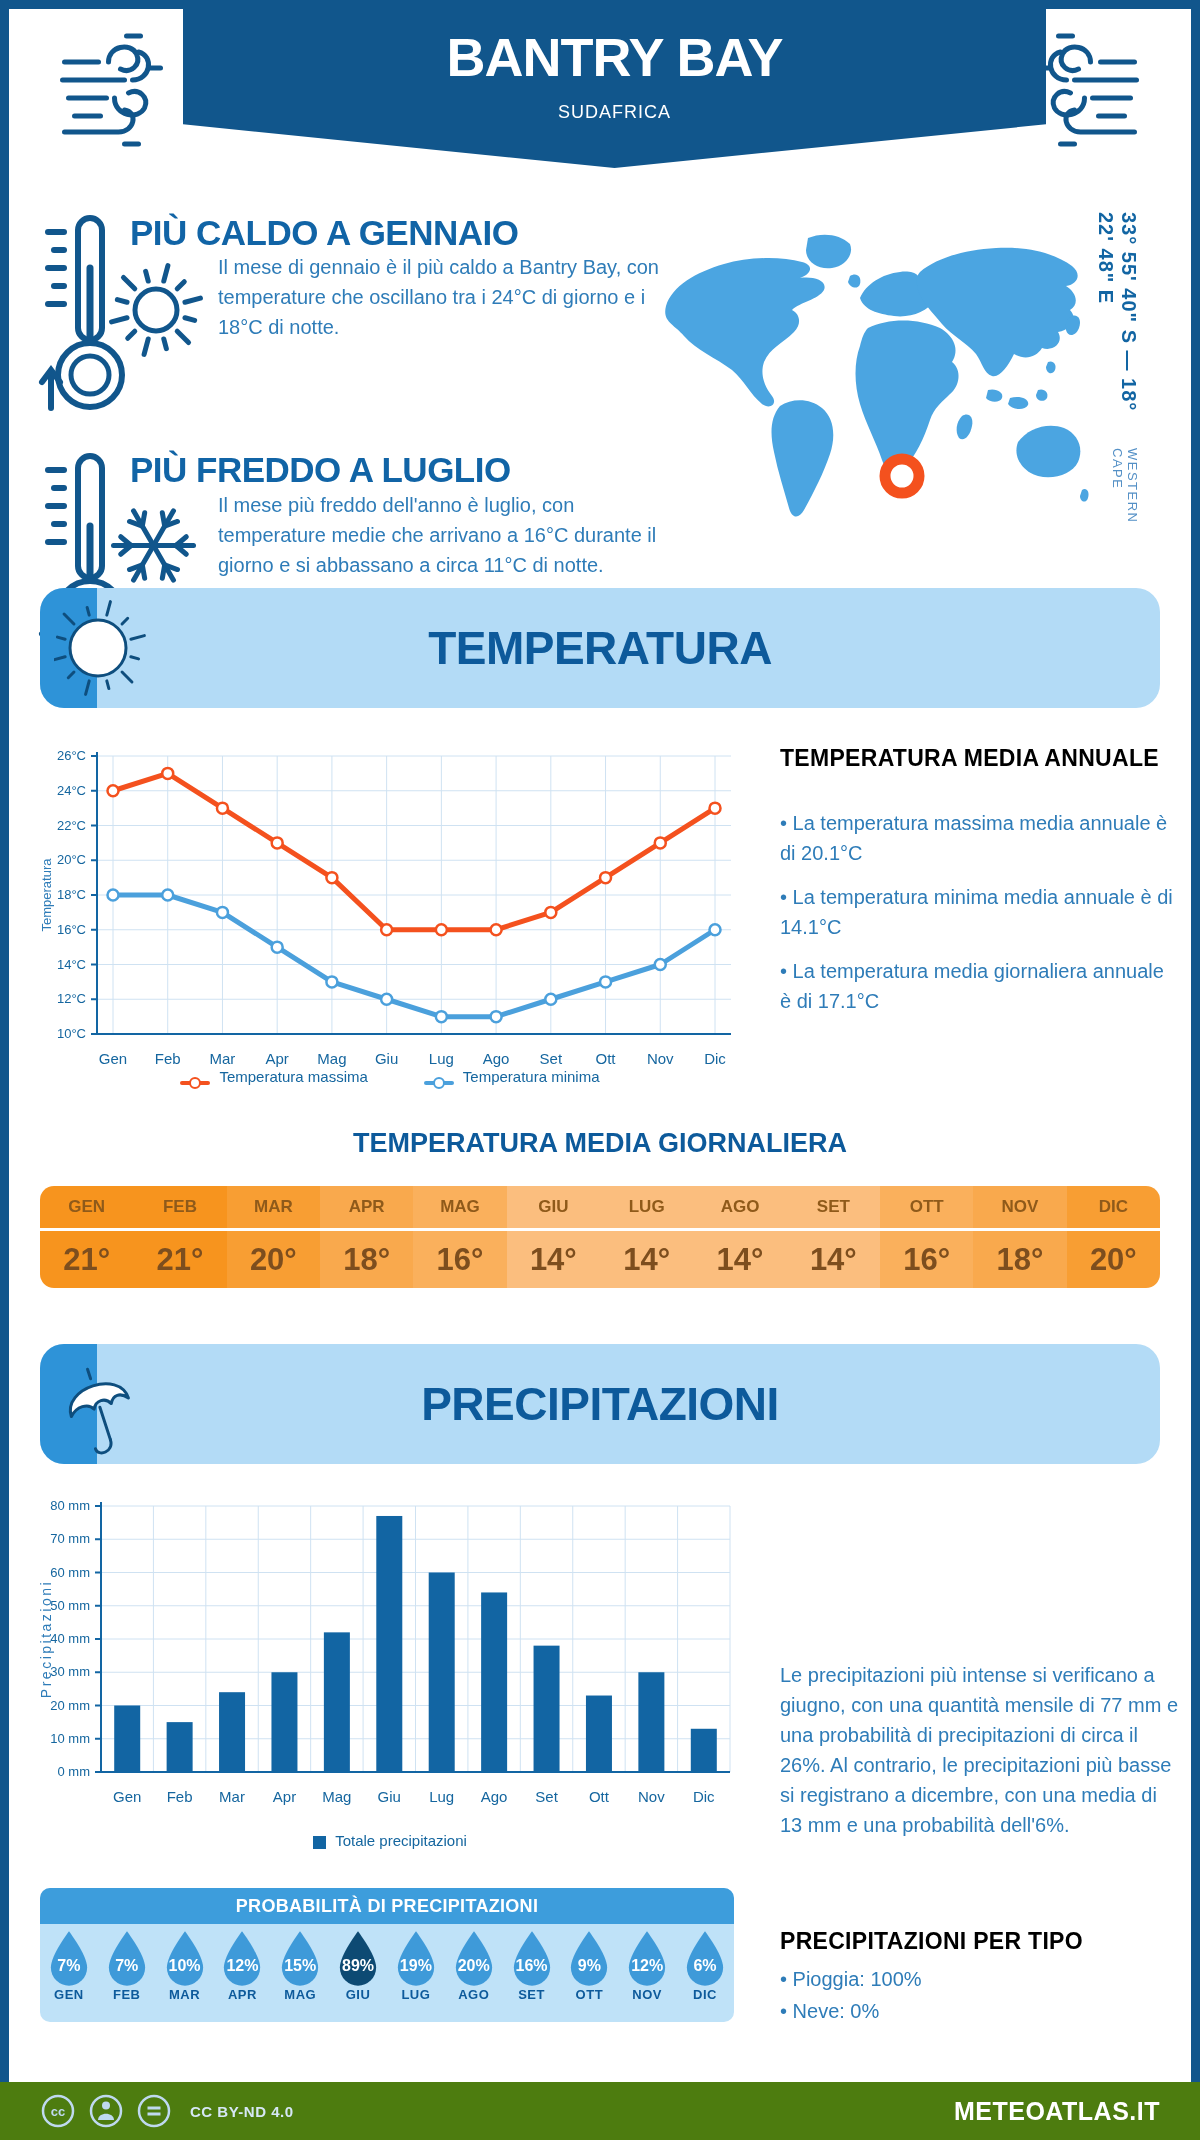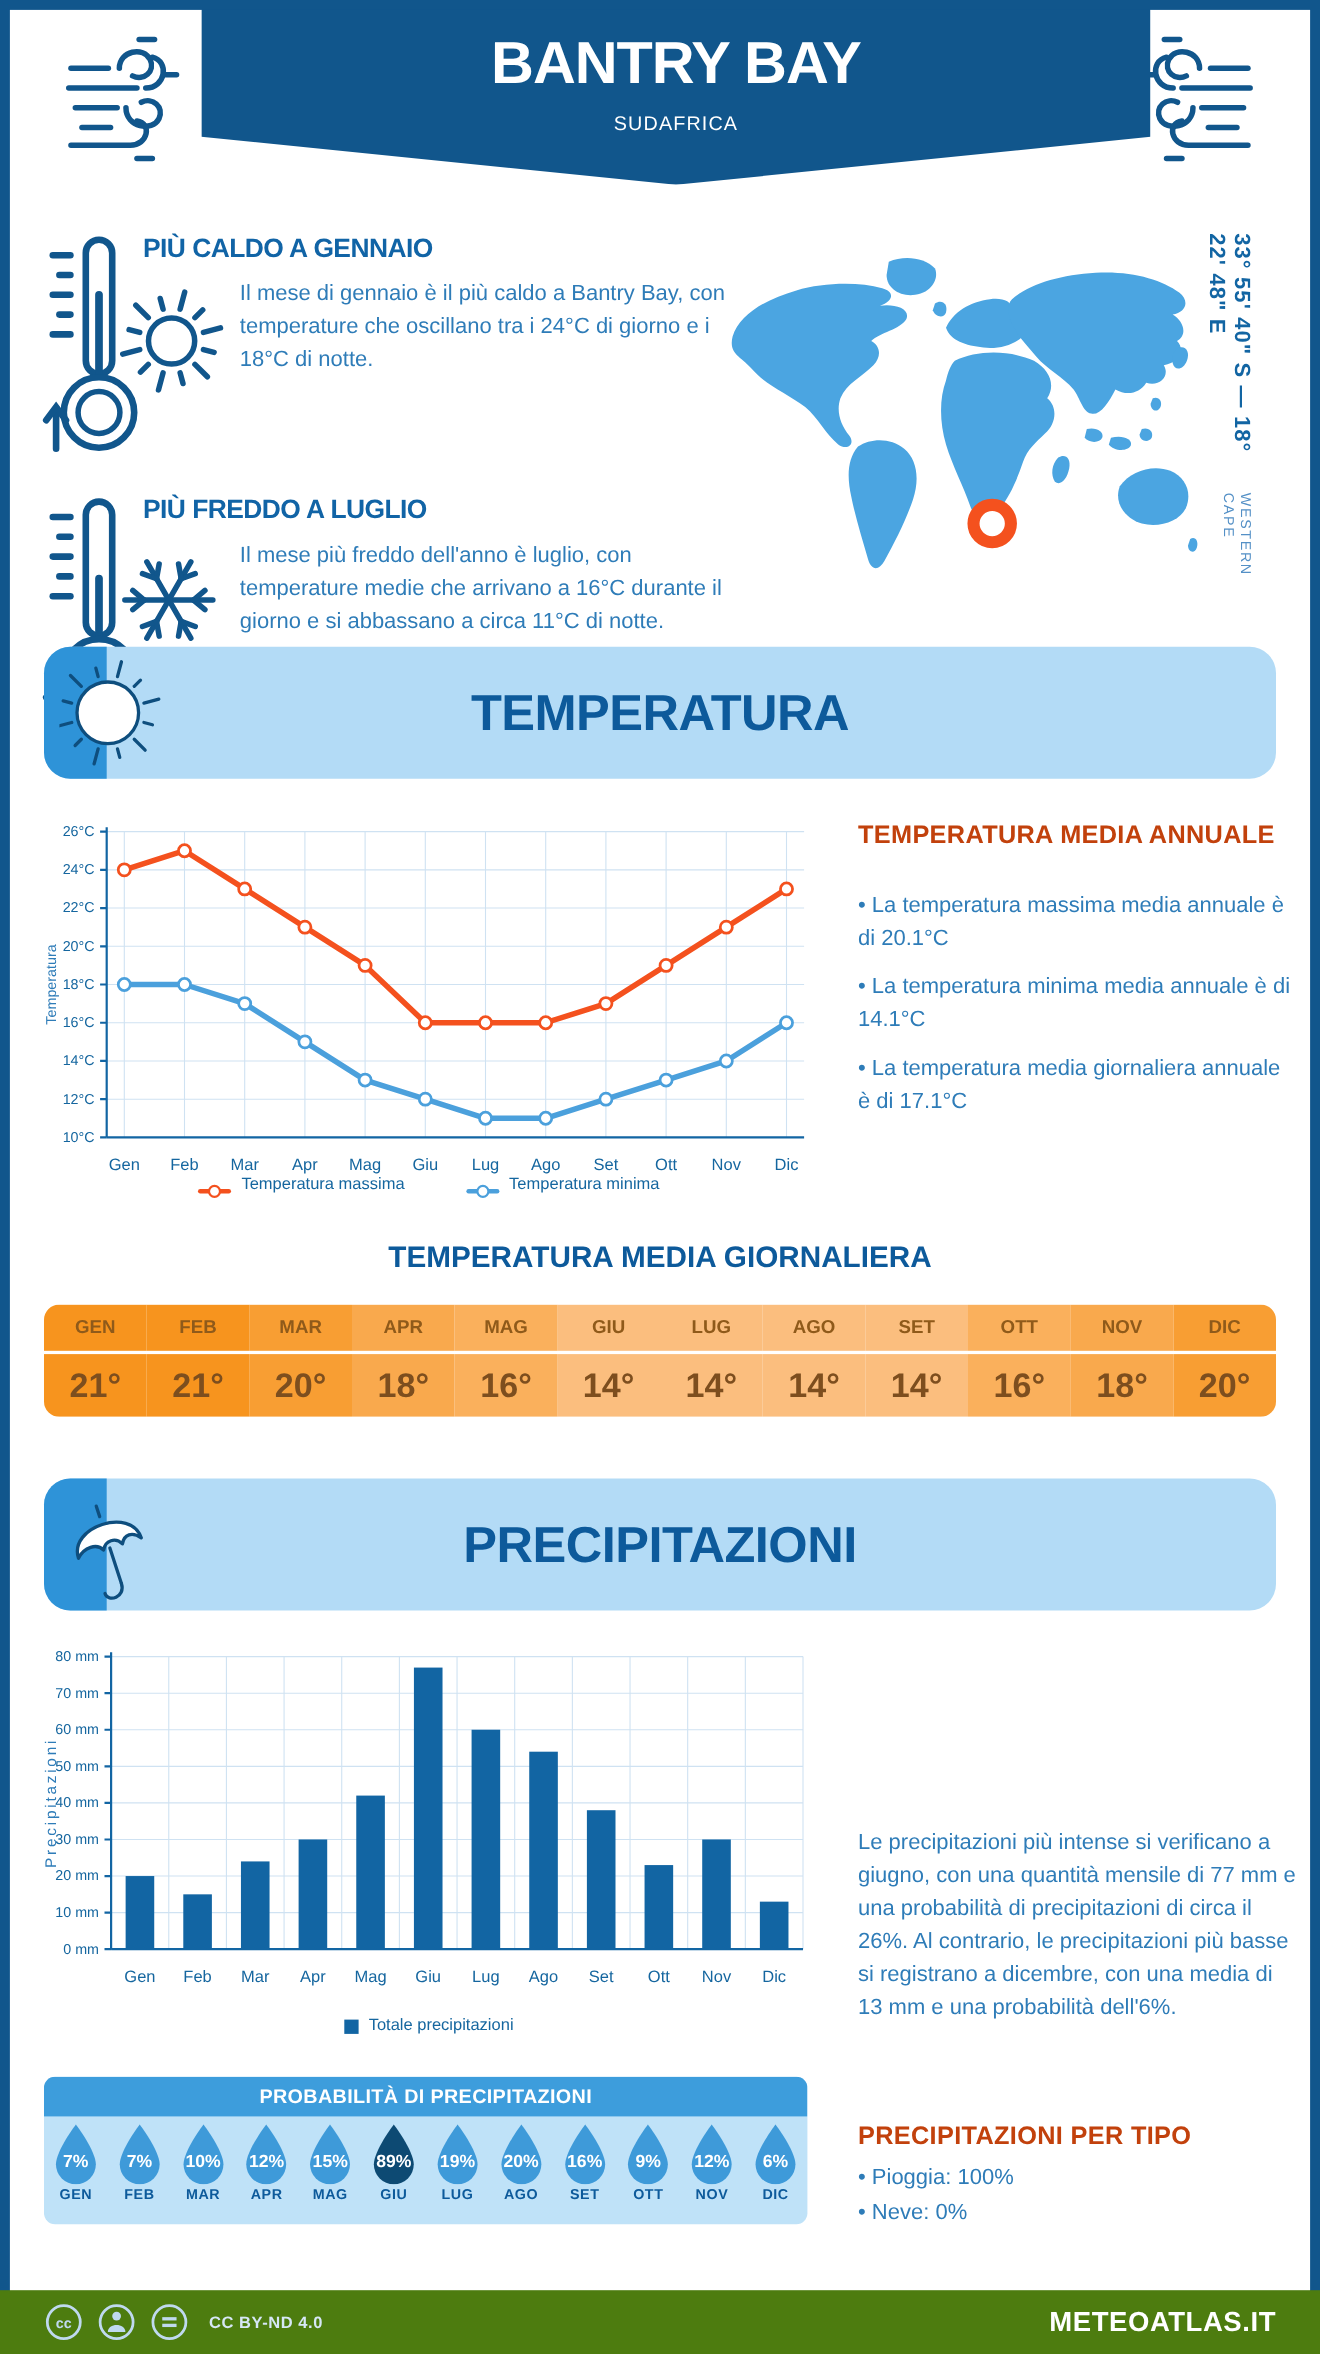--- a/index.html
+++ b/index.html
@@ -10,21 +10,21 @@
   
   .hdr{position:absolute;left:183px;top:0;width:834px;height:168px;background:#11568C;
        clip-path:polygon(0 0,100% 0,100% 74%,50% 100%,0 74%);z-index:5;padding-left:29px;}
   .hdr-title{position:absolute;left:0;top:26px;width:100%;text-align:center;color:#fff;
        font-size:54px;font-weight:bold;letter-spacing:-1px;}
   .hdr-sub{position:absolute;left:0;top:102px;width:100%;text-align:center;color:#fff;
        font-size:18px;letter-spacing:1px;}
   .icon-abs{position:absolute;}
 
   
-  .hl-title{position:absolute;left:130px;font-size:24px;font-weight:bold;color:#1164A6;letter-spacing:-0.5px;}
+  .hl-title{position:absolute;left:130px;font-size:35px;font-weight:bold;color:#1164A6;letter-spacing:-0.5px;}
   .hl-text{position:absolute;left:218px;font-size:20px;line-height:30px;color:#2E7CB8;}
 
   
   .coords{position:absolute;left:1094px;top:212px;height:330px;writing-mode:vertical-rl;display:flex;gap:7px;}
   .coords .c1{font-size:20px;font-weight:bold;color:#1265A3;letter-spacing:1px;}
   .coords .c2{font-size:13px;color:#5490C6;letter-spacing:1.5px;}
 
   
   .banner{position:absolute;left:40px;width:1120px;height:120px;background:#B3DBF6;border-radius:24px;}
   .banner .strip{position:absolute;left:0;top:0;width:57px;height:100%;background:#2E93D8;border-radius:24px 0 0 24px;}
@@ -34,21 +34,21 @@
   
   svg text{font-family:"Liberation Sans",sans-serif;}
   .legend-row{position:absolute;display:flex;justify-content:center;gap:56px;width:710px;left:35px;}
   .legend-item{display:flex;align-items:flex-end;gap:9px;font-size:15px;color:#15669F;}
   .lmark{width:30px;height:4px;border-radius:2px;position:relative;display:inline-block;}
   .lmark i{position:absolute;left:50%;top:50%;width:8px;height:8px;background:#fff;border-radius:50%;
       transform:translate(-50%,-50%);border:2px solid;}
   .lsq{width:13px;height:13px;display:inline-block;}
 
   
-  .rc-h{position:absolute;left:780px;font-size:23px;font-weight:bold;color:#c2410c;letter-spacing:0.3px;}
+  .rc-h{position:absolute;left:780px;font-size:23px;font-weight:bold;color:#000000;letter-spacing:0.3px;}
   .rc-p{position:absolute;left:780px;width:395px;font-size:20px;line-height:30px;color:#2E7CB8;}
 
   
   .tbl-title{position:absolute;left:40px;width:1120px;text-align:center;font-size:27px;font-weight:bold;color:#0D5A9B;}
   .dtable{position:absolute;left:40px;top:1186px;width:1120px;display:grid;
       grid-template-columns:repeat(12,1fr);grid-template-rows:42px 57px;row-gap:3px;
       border-radius:14px;overflow:hidden;background:#fff;}
   .dtable .th{display:flex;align-items:center;justify-content:center;font-size:17px;font-weight:bold;color:#8F5A1A;}
   .dtable .tv{display:flex;align-items:center;justify-content:center;font-size:31px;font-weight:bold;color:#7D4E1E;}
 

